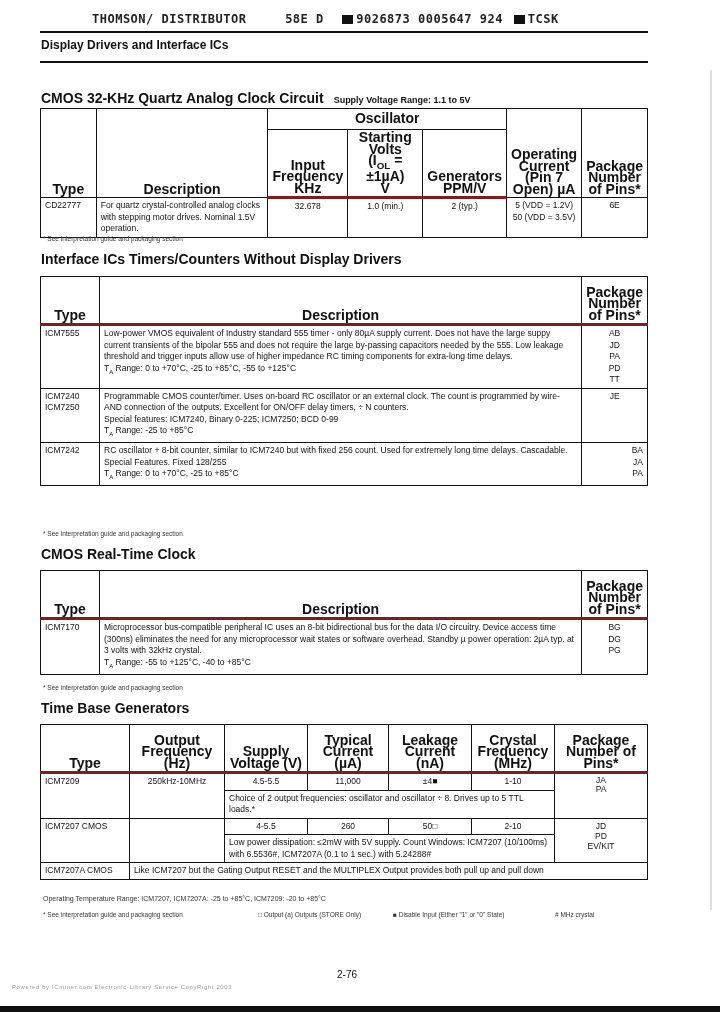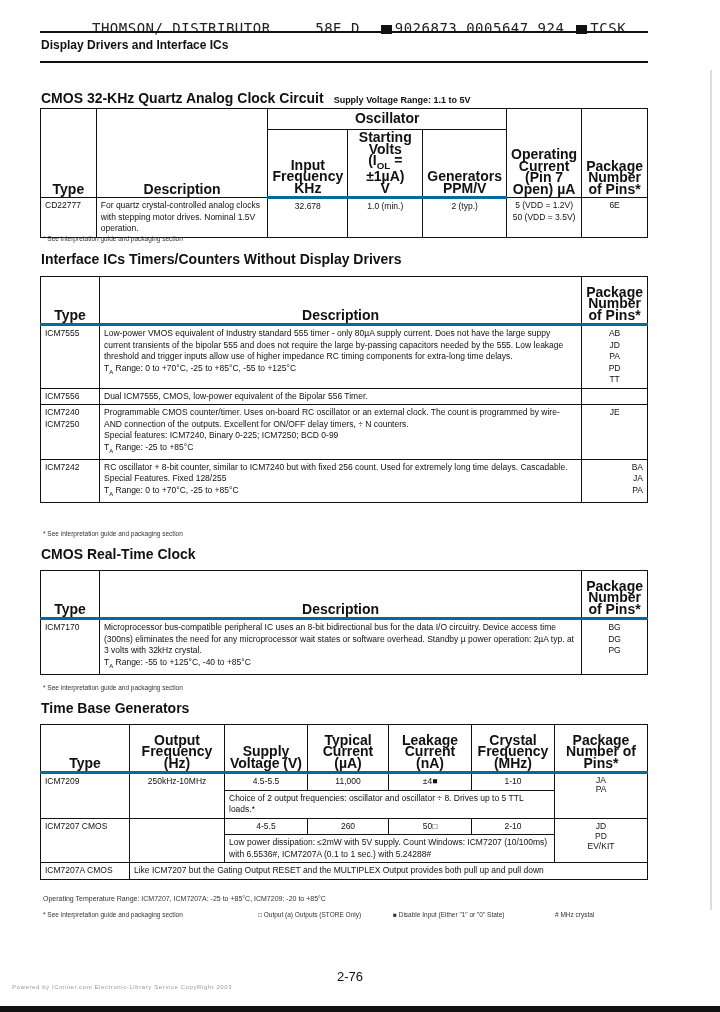--- a/index.html
+++ b/index.html
@@ -2,39 +2,39 @@
 <html><head>
 <meta charset="utf-8">
 <style>
   html, body { margin: 0; padding: 0; background: #ffffff; }
   body {
     width: 720px; height: 1012px; position: relative; overflow: hidden;
     font-family: "Liberation Sans", sans-serif; color: #111;
   }
   .abs { position: absolute; }
   .scanhdr {
-    left: 92px; top: 20px; font-family: "DejaVu Sans Mono", monospace;
-    font-size: 14px; letter-spacing: 0.5px; color: #222; white-space: pre;
+    left: 92px; top: 12px; font-family: "DejaVu Sans Mono", monospace;
+    font-size: 12px; letter-spacing: 0.5px; color: #222; white-space: pre; font-weight: bold;
   }
   .blk { display:inline-block; width:11px; height:9px; background:#111; vertical-align:middle; margin: 0 3px; }
   .rule { left: 40px; width: 608px; height: 2px; background: #111; }
   .page-title { left: 41px; top: 38px; font-size: 12px; font-weight: bold; }
   .sec-title { left: 41px; font-size: 14px; font-weight: bold; }
   .sec-sub { font-size: 9px; font-weight: bold; margin-left: 10px; }
   table.grid {
     position: absolute; left: 40px; width: 608px; border-collapse: collapse;
     font-size: 8.5px; line-height: 11.5px;
   }
   table.grid td, table.grid th { border: 1px solid #111; padding: 2px 4px; vertical-align: top; }
   table.grid th { font-weight: bold; text-align: center; vertical-align: bottom; font-size: 14px; }
-  table.grid thead tr:last-child th { border-bottom: 3px solid #0369a1; }
+  table.grid thead tr:last-child th { border-bottom: 3px solid #7f1d1d; }
   table.grid .c { text-align: center; }
   table.grid .ty { width: 50px; }
   .note { left: 43px; font-size: 6.5px; color: #333; }
-  .pgnum { left: 337px; top: 969px; font-size: 13px; }
+  .pgnum { left: 337px; top: 969px; font-size: 10px; }
   .powered { left: 12px; top: 984px; font-size: 6px; color: #999; letter-spacing: 0.6px; }
   .rbar { left: 710px; top: 70px; width: 2px; height: 840px; background: #ddd; }
   .botbar { left: 0; top: 1006px; width: 720px; height: 6px; background: #111; }
   sub { font-size: 70%; }
 </style>
 </head>
 <body>
 
 <div class="abs scanhdr"><span>THOMSON/ DISTRIBUTOR</span>     <span>58E D</span>  <span class="blk"></span><span>9026873 0005647 924</span> <span class="blk"></span><span>TCSK</span></div>
 <div class="abs rule" style="top:31px;"></div>
@@ -92,25 +92,20 @@
       <td>ICM7555</td>
       <td>
         <div>Low-power VMOS equivalent of Industry standard 555 timer - only 80µA supply current. Does not have the large suppy current transients of the bipolar 555 and does not require the large by-passing capacitors needed by the 555. Low leakage threshold and trigger inputs allow use of higher impedance RC timing components for extra-long time delays.</div>
         <div>T<sub>A</sub> Range: 0 to +70°C, -25 to +85°C, -55 to +125°C</div>
       </td>
       <td class="c" style="white-space:pre-line;">AB
 JD
 PA
 PD
 TT</td>
-    </tr>
-    <tr>
-      <td>ICM7556</td>
-      <td>Dual ICM7555, CMOS, low-power equivalent of the Bipolar 556 Timer.</td>
-      <td class="c"></td>
     </tr>
     <tr>
       <td style="white-space:pre-line;">ICM7240
 ICM7250</td>
       <td>
         <div>Programmable CMOS counter/timer. Uses on-board RC oscillator or an external clock. The count is programmed by wire-AND connection of the outputs. Excellent for ON/OFF delay timers, ÷ N counters.</div>
         <div>Special features: ICM7240, Binary 0-225; ICM7250; BCD 0-99</div>
         <div>T<sub>A</sub> Range: -25 to +85°C</div>
       </td>
       <td class="c">JE</td>

